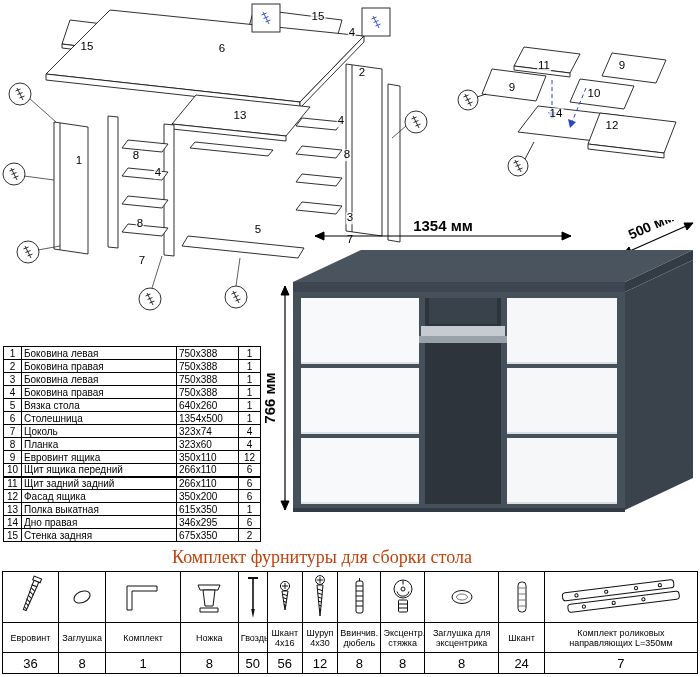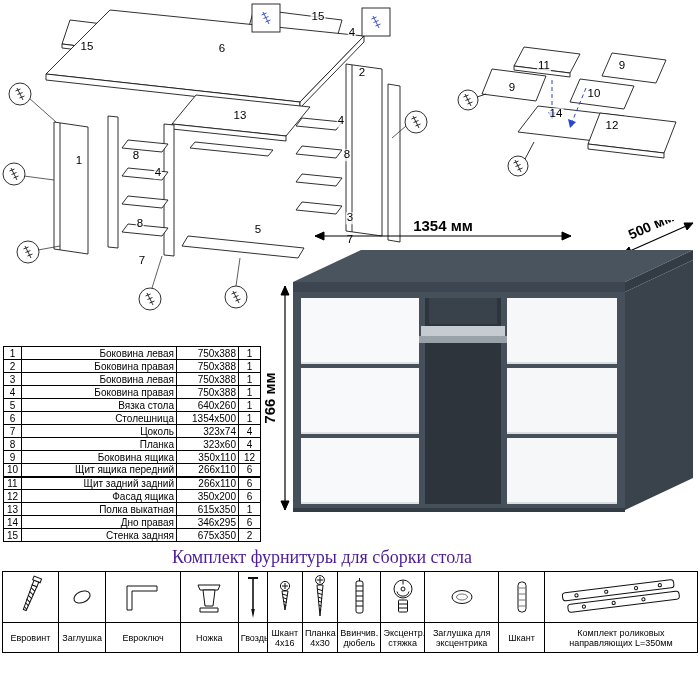--- a/index.html
+++ b/index.html
@@ -5,33 +5,33 @@
   *{box-sizing:border-box;margin:0;padding:0}
   html,body{background:#fff}
   body{width:700px;height:677px;position:relative;overflow:hidden;
        font-family:"Liberation Sans",sans-serif;color:#000}
   .layer{position:absolute}
   #main-diagram{left:0;top:0;width:455px;height:315px}
   #drawer-diagram{left:452px;top:36px;width:248px;height:185px}
   #desk-render{left:263px;top:220px;width:446px;height:326px}
   #parts-table-wrap{left:3px;top:346px}
   #hw-title{left:0;top:547px;width:644px;text-align:center;
-            font-family:"Liberation Serif",serif;font-size:18px;color:#4c1d95}
+            font-family:"Liberation Serif",serif;font-size:18px;color:#c2410c}
   #hw-table-wrap{left:2px;top:571px;width:624px}
 
   .callout{position:absolute;transform:translate(-50%,-50%);
            font-size:11.5px;line-height:1;color:#000;
            background:rgba(255,255,255,.78);padding:0 1px}
 
   table.parts{border-collapse:collapse;font-size:10px}
   table.parts td{border:1px solid #000;padding:0 2px;height:13px;
                  line-height:11px;white-space:nowrap}
   td.pt-num{width:18px;text-align:center}
-  td.pt-name{width:155px;text-align:right}
-  td.pt-size{width:62px;text-align:right}
+  td.pt-name{width:155px;text-align:left}
+  td.pt-size{width:62px;text-align:left}
   td.pt-qty{width:22px;text-align:center}
   tr.section-break td{border-top-width:2px}
 
   table.hw{border-collapse:collapse;table-layout:fixed;width:696px}
   table.hw td{border:1px solid #000;text-align:center;vertical-align:middle;overflow:hidden}
   tr.hw-icons td{height:50px}
   tr.hw-labels td{height:30px;font-size:9px;line-height:10px;padding:1px 2px}
   tr.hw-qty td{height:21px;font-size:13px}
   td.hw-label-left{text-align:left}
   svg{display:block}
@@ -291,21 +291,21 @@
             <td class="pt-qty">4</td>
           </tr>
           <tr>
             <td class="pt-num">8</td>
             <td class="pt-name">Планка</td>
             <td class="pt-size">323x60</td>
             <td class="pt-qty">4</td>
           </tr>
           <tr>
             <td class="pt-num">9</td>
-            <td class="pt-name">Боковина ящика</td>
+            <td class="pt-name">Евровинт ящика</td>
             <td class="pt-size">350x110</td>
             <td class="pt-qty">12</td>
           </tr>
           <tr>
             <td class="pt-num">10</td>
             <td class="pt-name">Щит ящика передний</td>
             <td class="pt-size">266x110</td>
             <td class="pt-qty">6</td>
           </tr>
           <tr class="section-break">
@@ -445,28 +445,42 @@
                   <circle cx="104" cy="18" r="1.6" fill="none"></circle>
                   <circle cx="26" cy="30" r="1.6" fill="none"></circle>
                   <circle cx="56" cy="30" r="1.6" fill="none"></circle>
                   <circle cx="86" cy="30" r="1.6" fill="none"></circle>
                 </g>
               </svg></td>
           </tr>
         <tr class="hw-labels">
             <td>Евровинт</td>
             <td>Заглушка</td>
-            <td>Евроключ</td>
+            <td>Комплект</td>
             <td>Ножка</td>
             <td>Гвоздь</td>
             <td>Шкант 4x16</td>
-            <td>Планка 4x30</td>
+            <td>Шуруп 4x30</td>
             <td>Ввинчив. дюбель</td>
             <td>Эксцентр. стяжка</td>
             <td>Заглушка для эксцентрика</td>
             <td>Шкант</td>
             <td class="hw-label-left">Комплект роликовых направляющих L=350мм</td>
           </tr>
+        <tr class="hw-qty">
+            <td>36</td>
+            <td>8</td>
+            <td>1</td>
+            <td>8</td>
+            <td>50</td>
+            <td>56</td>
+            <td>12</td>
+            <td>8</td>
+            <td>8</td>
+            <td>8</td>
+            <td>24</td>
+            <td>7</td>
+          </tr>
       </tbody>
     </table>
   </div>
 
 </div>
 
 </body></html>

